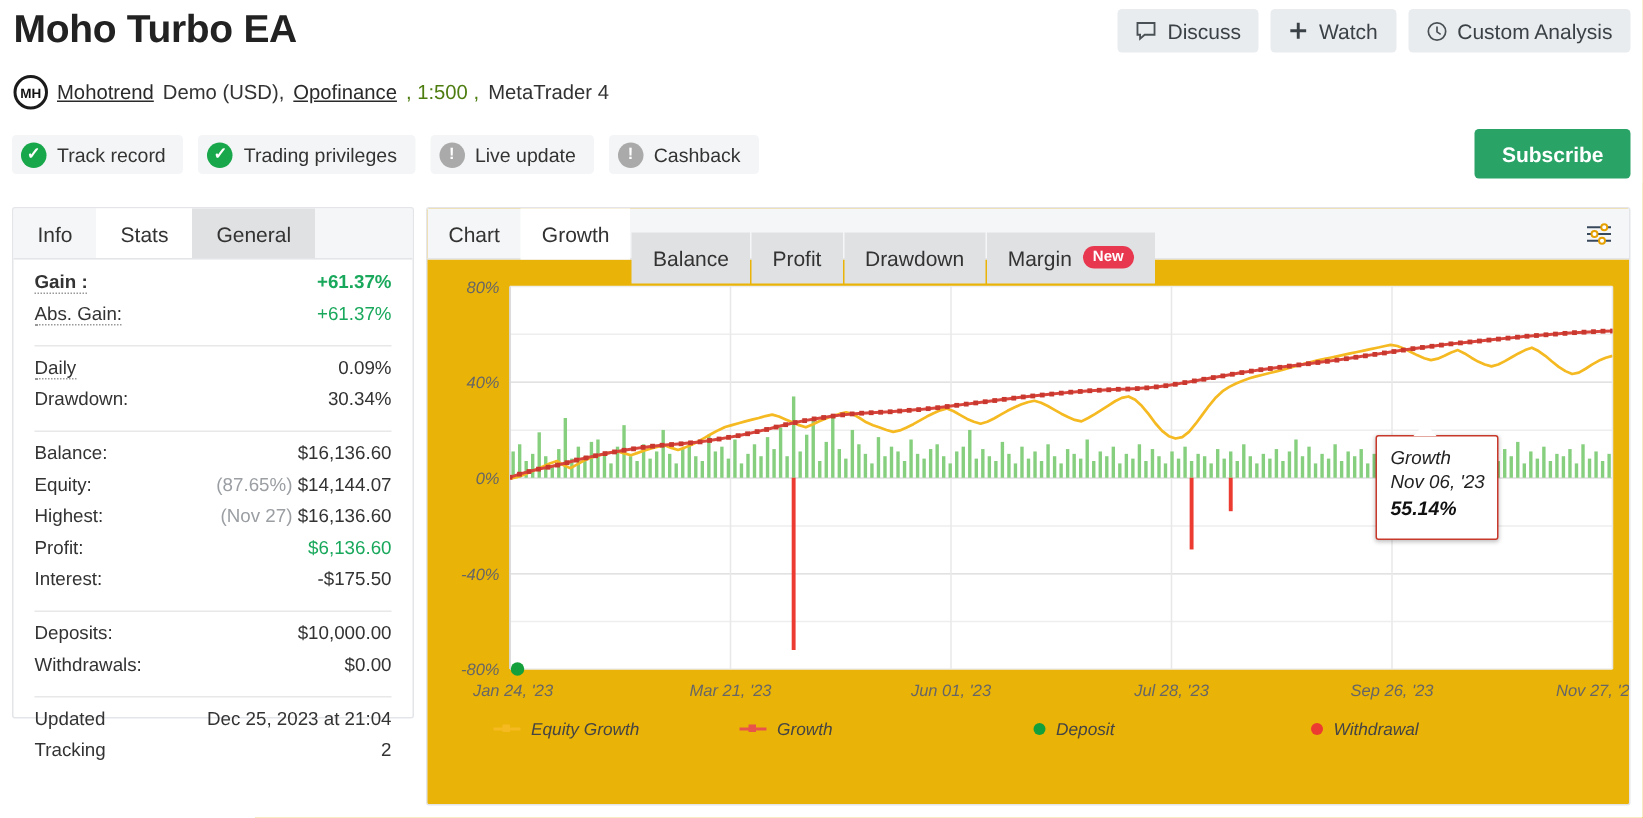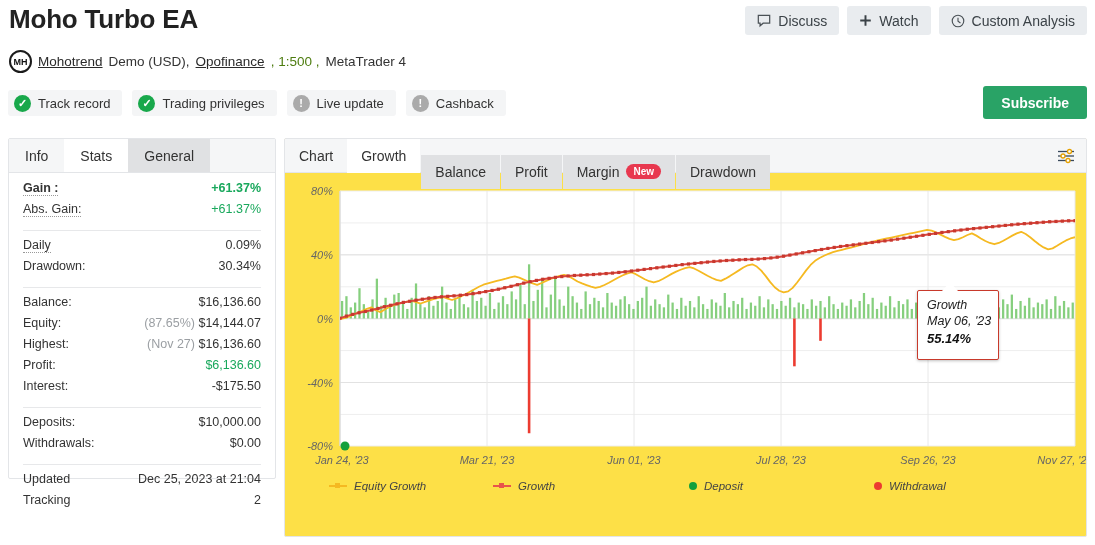--- a/index.html
+++ b/index.html
@@ -77,21 +77,21 @@
   .slabel.bold { font-weight: bold; }
   .sval { color: #333; text-align: right; }
   .green { color: #19a85c; font-weight: bold; }
   .green-n { color: #19a85c; }
   .muted { color: #9b9fa3; }
   .sdiv { height: 1px; background: #e7e8ea; margin: 7px 0 7px 0; }
 
   
   .right-panel {
     position: absolute; left: 284px; top: 138px; width: 803px; height: 399px;
-    background: #fde047; border: 1px solid #e3e5e8; border-radius: 2px;
+    background: #eab308; border: 1px solid #e3e5e8; border-radius: 2px;
   }
   .rp-tabs {
     display: flex; align-items: center; height: 34px; background: #f5f6f7;
     border-bottom: 1px solid #e3e5e8; position: relative;
   }
   .rp-tab {
     height: 34px; padding: 0 14px; display: flex; align-items: center; gap: 7px;
     font-size: 14px; color: #333; cursor: pointer; background: transparent;
   }
   .rp-tab.active { background: #ffffff; }
@@ -267,25 +267,25 @@
       </div>
     </div>
   </div>
 
   <div class="right-panel">
     <div class="rp-tabs">
       <div class="rp-tab">Chart</div>
       <div class="rp-tab active">Growth</div>
       <div class="rp-tab shaded">Balance</div>
       <div class="rp-tab shaded">Profit</div>
+      <div class="rp-tab shaded">Drawdown</div>
       <div class="rp-tab shaded">
         <span>Margin</span>
         <span class="new-badge">New</span>
       </div>
-      <div class="rp-tab shaded">Drawdown</div>
       <div class="gear-wrap">
         <svg width="20" height="20" viewBox="0 0 20 20">
           <g stroke="#39495c" stroke-width="1.3" fill="none">
             <line x1="2" y1="5.5" x2="18" y2="5.5"></line>
             <line x1="2" y1="10" x2="18" y2="10"></line>
             <line x1="2" y1="14.5" x2="18" y2="14.5"></line>
           </g>
           <circle cx="13.5" cy="5.5" r="2" fill="#fff" stroke="#e6a100" stroke-width="1.3"></circle>
           <circle cx="7" cy="10" r="2" fill="#fff" stroke="#e6a100" stroke-width="1.3"></circle>
           <circle cx="12" cy="14.5" r="2" fill="#fff" stroke="#e6a100" stroke-width="1.3"></circle>
@@ -669,18 +669,18 @@
           <g>
             <circle cx="593" cy="313" r="4" fill="#ec3b30"></circle>
             <text class="legend-txt" x="604" y="317">Withdrawal</text>
           </g>
         </g>
       </svg>
 
       <div class="tooltip">
         <div class="tt-notch"></div>
         <div class="tt-l1">Growth</div>
-        <div class="tt-l2">May 06, '23</div>
+        <div class="tt-l2">Nov 06, '23</div>
         <div class="tt-l3">55.14%</div>
       </div>
     </div>
   </div>
 </div>
 
 </body></html>

